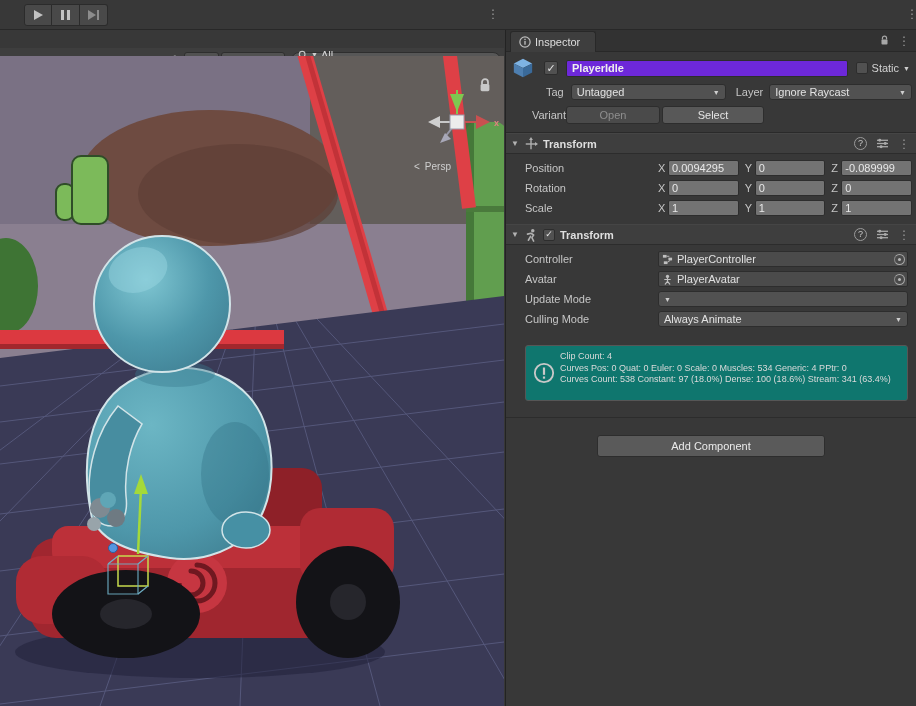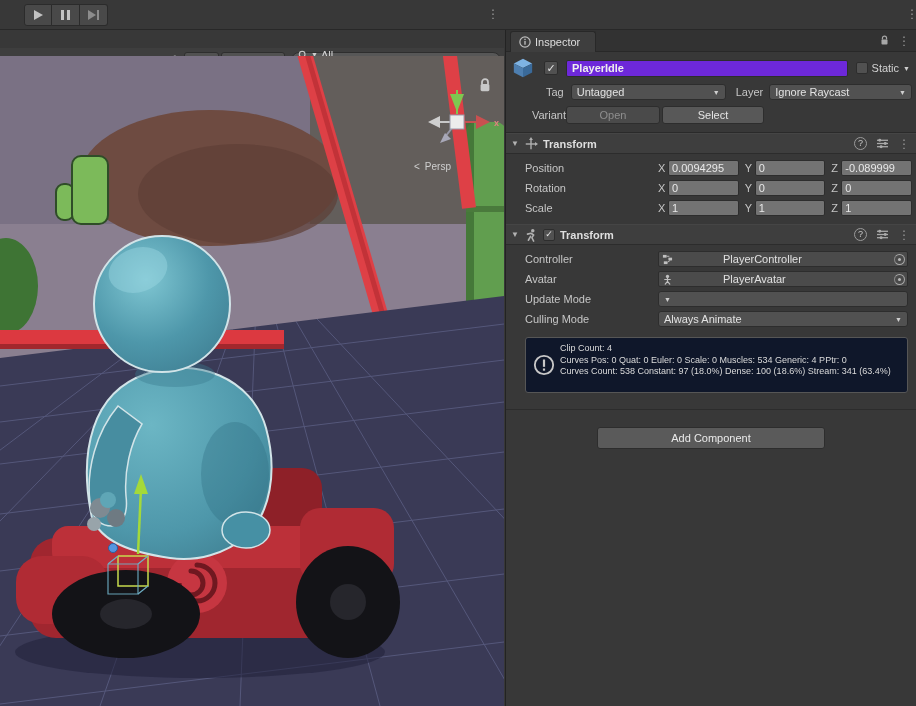--- a/index.html
+++ b/index.html
@@ -99,28 +99,28 @@
   .prop-label { width:152px; padding-left:19px; color:#c6c6c6; flex:0 0 auto;
     white-space:nowrap; overflow:hidden; }
   .axis { width:10px; color:#c6c6c6; text-align:left; flex:0 0 auto; }
   .vfield { flex:1; height:16px; background:#737373; border:1px solid #2d2d2d; border-radius:2px;
     margin-right:6px; padding:0 3px; color:#e8e8e8; line-height:14px; overflow:hidden;
     white-space:nowrap; }
   .vrow .vfield:last-child { margin-right:0; }
 
   .objfield { flex:1; height:16px; background:#4b4b4b; border:1px solid #2d2d2d; border-radius:2px;
     display:flex; align-items:center; gap:4px; padding:0 2px 0 3px; overflow:hidden; }
-  .of-text { flex:1; color:#e0e0e0; white-space:nowrap; overflow:hidden;margin-left:46px; }
+  .of-text { flex:1; color:#e0e0e0; white-space:nowrap; overflow:hidden; }
   .of-picker { width:11px; height:11px; border-radius:50%; border:1px solid #a8a8a8;
     position:relative; flex:0 0 auto; border-left-color:#888; }
   .of-picker::after { content:""; position:absolute; left:3px; top:3px; width:3px; height:3px;
     border-radius:50%; background:#b8b8b8; }
 
   .anim-dd { flex:1; }
-  .helpbox { margin:8px 4px 4px 19px; background:#0f172a; border:1px solid #565656; border-radius:3px;
+  .helpbox { margin:16px 4px 4px 19px; background:#0f766e; border:1px solid #565656; border-radius:3px;
     padding:5px 8px 1px 34px; position:relative; min-height:56px; }
   .helpbox .warn { position:absolute; left:7px; top:50%; transform:translateY(-50%); }
   .helpbox p { font-size:9px; line-height:11.5px; color:#dadada; }
   .animator-section { border-bottom:1px solid #2c2c2c; padding-bottom:6px; }
 
   .addcomp-wrap { display:flex; justify-content:center; padding-top:17px; }
   .addcomp { width:228px; height:22px; background:#5a5a5a; border:1px solid #2d2d2d; border-radius:3px;
     color:#eaeaea; display:flex; align-items:center; justify-content:center; }
 </style>
 </head>

